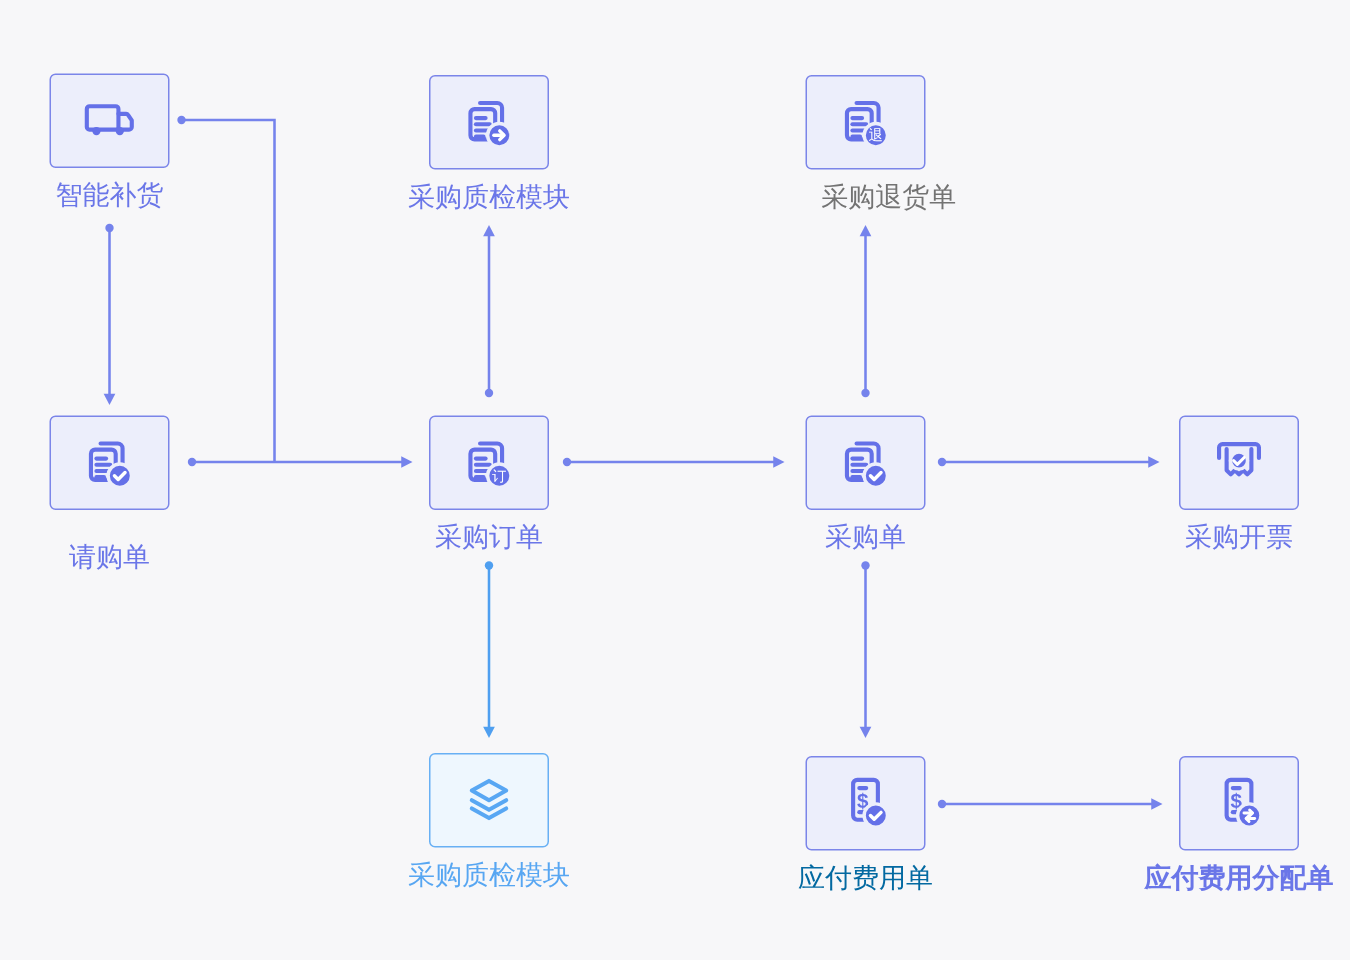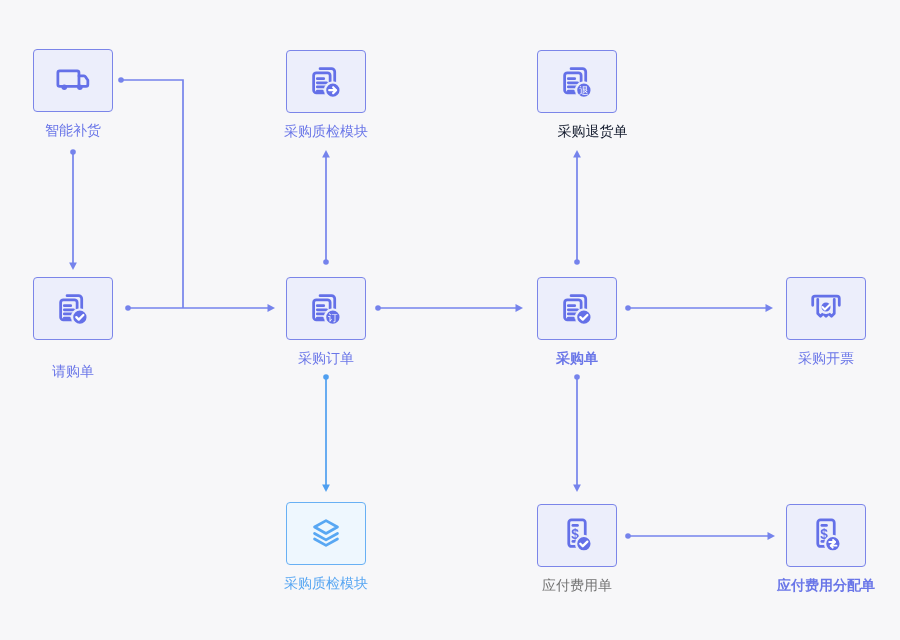--- a/index.html
+++ b/index.html
@@ -3,21 +3,21 @@
 <meta charset="utf-8">
 <style>
   *{margin:0;padding:0;box-sizing:border-box}
   html,body{width:900px;height:640px}
   body{background:#f7f7f9;font-family:"Liberation Sans","DejaVu Sans",sans-serif;overflow:hidden}
   .canvas{position:relative;width:900px;height:640px}
   .edges{position:absolute;left:0;top:0;pointer-events:none}
   .node{position:absolute;width:120px;display:flex;flex-direction:column;align-items:center;cursor:pointer}
   .node-box{width:80px;height:63px;border:1px solid;border-radius:4px;background:#eceefb;
             display:flex;align-items:center;justify-content:center}
-  .node-label{margin-top:9px;font-size:14px;line-height:19px;white-space:nowrap;text-align:center}
+  .node-label{margin-top:9px;font-size:18px;line-height:19px;white-space:nowrap;text-align:center}
 </style>
 </head>
 <body style="background: rgb(247, 247, 249);">
 
 <div class="canvas">
   <svg class="edges" width="900" height="640" viewBox="0 0 900 640">
       <g>
         <path d="M73 152 L 73 264" fill="none" stroke="#7583ec" stroke-width="1.7"></path>
         <circle cx="73" cy="152" r="2.8" fill="#7583ec"></circle>
         <polygon points="73,270 69.1,262.5 76.9,262.5" fill="#7583ec"></polygon>
@@ -100,21 +100,21 @@
           <path d="M17.5 10.5H30a3.5 3.5 0 0 1 3.5 3.5v15"></path>
           <rect x="10.5" y="15" width="18" height="22" rx="3"></rect>
           <path d="M14.5 21.5h7"></path>
           <path d="M14.5 26h10"></path>
           <path d="M14.5 30.5h10"></path>
           <path d="M14.5 35h5.5"></path>
           <circle cx="31.5" cy="34" r="8.5" fill="#6470e8" stroke="#eceefb" stroke-width="2.5"></circle>
           <text x="31.5" y="37.8" font-size="10.5" fill="#fff" stroke="none" text-anchor="middle" font-family="sans-serif">退</text>
         </svg>
       </div>
-      <div class="node-label" style="color: #0f172a; margin-left: 31px;">采购退货单</div>
+      <div class="node-label" style="color: #737373; margin-left: 31px;">采购退货单</div>
     </div>
     <div class="node" style="left: 13px; top: 276.5px;">
       <div class="node-box" style="background: rgb(236, 238, 251); border-color: rgb(123, 133, 233);">
         <svg viewBox="0 0 48 48" width="44" height="44" fill="none" stroke="#6470e8" stroke-width="3" stroke-linecap="round" stroke-linejoin="round">
           <path d="M17.5 10.5H30a3.5 3.5 0 0 1 3.5 3.5v15"></path>
           <rect x="10.5" y="15" width="18" height="22" rx="3"></rect>
           <path d="M14.5 21.5h7"></path>
           <path d="M14.5 26h10"></path>
           <path d="M14.5 30.5h10"></path>
           <path d="M14.5 35h5.5"></path>
@@ -132,21 +132,21 @@
           <path d="M14.5 21.5h7"></path>
           <path d="M14.5 26h10"></path>
           <path d="M14.5 30.5h10"></path>
           <path d="M14.5 35h5.5"></path>
           <circle cx="31.5" cy="34" r="8.5" fill="#6470e8" stroke="#eceefb" stroke-width="2.5"></circle>
           <text x="31.5" y="37.8" font-size="10.5" fill="#fff" stroke="none" text-anchor="middle" font-family="sans-serif">订</text>
         </svg>
       </div>
       <div class="node-label" style="color: rgb(106, 118, 232);">采购订单</div>
     </div>
-    <div class="node" style="left: 517px; top: 276.5px; font-weight: bold;">
+    <div class="node" style="left: 517px; top: 276.5px;">
       <div class="node-box" style="background: rgb(236, 238, 251); border-color: rgb(123, 133, 233);">
         <svg viewBox="0 0 48 48" width="44" height="44" fill="none" stroke="#6470e8" stroke-width="3" stroke-linecap="round" stroke-linejoin="round">
           <path d="M17.5 10.5H30a3.5 3.5 0 0 1 3.5 3.5v15"></path>
           <rect x="10.5" y="15" width="18" height="22" rx="3"></rect>
           <path d="M14.5 21.5h7"></path>
           <path d="M14.5 26h10"></path>
           <path d="M14.5 30.5h10"></path>
           <path d="M14.5 35h5.5"></path>
           <circle cx="31.5" cy="34" r="8.5" fill="#6470e8" stroke="#eceefb" stroke-width="2.5"></circle>
           <path d="M27.6 34 l2.7 2.7 5-5" stroke="#fff" stroke-width="2.5" fill="none"></path>
@@ -179,21 +179,21 @@
       <div class="node-box" style="background: rgb(236, 238, 251); border-color: rgb(123, 133, 233);">
         <svg viewBox="0 0 48 48" width="44" height="44" fill="none" stroke="#6470e8" stroke-width="3" stroke-linecap="round" stroke-linejoin="round">
           <rect x="15" y="7.5" width="18" height="29" rx="3"></rect>
           <path d="M19.5 13.5h5"></path>
           <path d="M19.5 31h7.5"></path>
           <text x="22" y="28" font-size="15" font-weight="bold" fill="#6470e8" stroke="none" text-anchor="middle" font-family="sans-serif">$</text>
           <circle cx="31.5" cy="33.5" r="8.5" fill="#6470e8" stroke="#eceefb" stroke-width="2.5"></circle>
           <path d="M27.6 33.5 l2.7 2.7 5-5" stroke="#fff" stroke-width="2.5" fill="none"></path>
         </svg>
       </div>
-      <div class="node-label" style="color: #737373;">应付费用单</div>
+      <div class="node-label" style="color: #0369a1;">应付费用单</div>
     </div>
     <div class="node" style="left: 766px; top: 503.5px;">
       <div class="node-box" style="background: rgb(236, 238, 251); border-color: rgb(123, 133, 233);">
         <svg viewBox="0 0 48 48" width="44" height="44" fill="none" stroke="#6470e8" stroke-width="3" stroke-linecap="round" stroke-linejoin="round">
           <rect x="15" y="7.5" width="18" height="29" rx="3"></rect>
           <path d="M19.5 13.5h5"></path>
           <path d="M19.5 31h7.5"></path>
           <text x="22" y="28" font-size="15" font-weight="bold" fill="#6470e8" stroke="none" text-anchor="middle" font-family="sans-serif">$</text>
           <circle cx="31.5" cy="33.5" r="8.5" fill="#6470e8" stroke="#eceefb" stroke-width="2.5"></circle>
           <path d="M27.6 31.6h6" stroke="#fff" stroke-width="2.1"></path>

